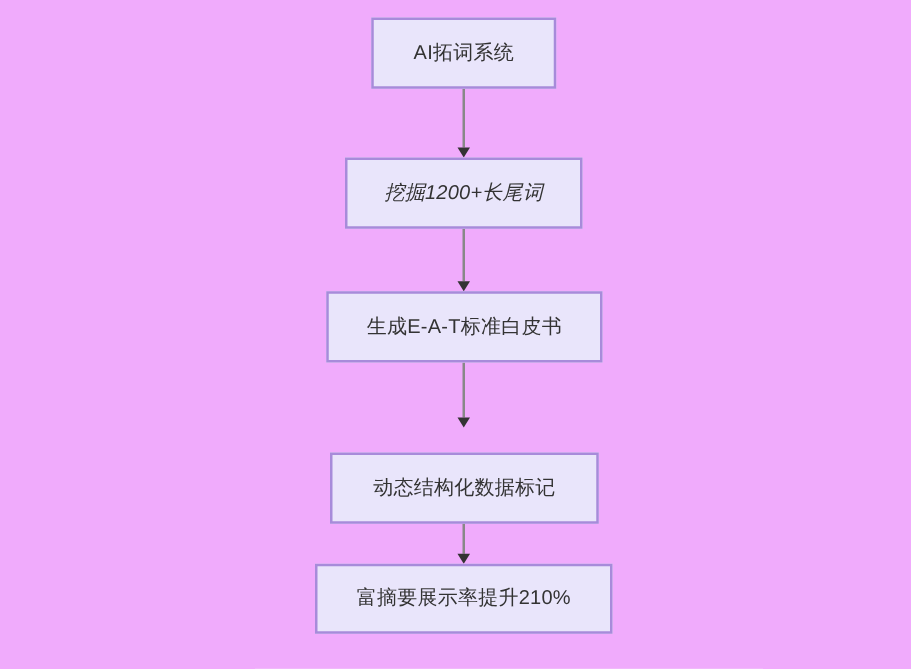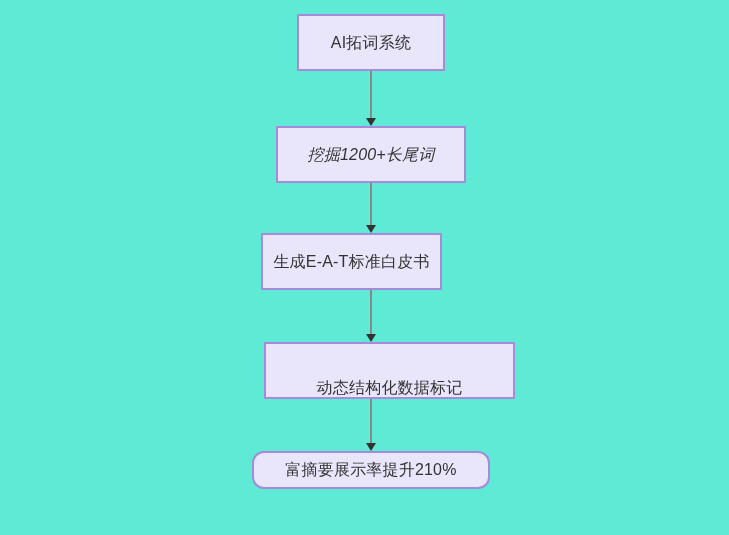--- a/index.html
+++ b/index.html
@@ -10,21 +10,21 @@
     width: 729px;
     height: 535px;
     background: #f8f8f8;
     font-family: "Liberation Sans", "DejaVu Sans", sans-serif;
     overflow: hidden;
   }
   #flowchart-canvas {
     position: relative;
     width: 729px;
     height: 535px;
-    background: #5eead4;
+    background: #f0abfc;
   }
   .node {
     position: absolute;
     box-sizing: border-box;
     background: #e9e5fb;
     border: 2px solid #a78bda;
     display: flex;
     align-items: center;
     justify-content: center;
     z-index: 2;
@@ -74,35 +74,35 @@
 
   <div class="node" style="left:276px; top:126px; width:190px; height:57px;font-style:italic;">
     <span class="node-label">挖掘1200+长尾词</span>
   </div>
 
   <div class="edge" style="left:370px; top:183px; width:2px; height:50px;">
     <div class="edge-line" style="height:42px;"></div>
     <div class="edge-arrow" style="top:42px;"></div>
   </div>
 
-  <div class="node" style="left:261px; top:233px; width:181px; height:57px;">
+  <div class="node" style="left:261px; top:233px; width:221px; height:57px;">
     <span class="node-label">生成E-A-T标准白皮书</span>
   </div>
 
   <div class="edge" style="left:370px; top:290px; width:2px; height:52px;">
     <div class="edge-line" style="height:44px;"></div>
     <div class="edge-arrow" style="top:44px;"></div>
   </div>
 
-  <div class="node" style="left:264px; top:342px; width:251px; height:57px;align-items:flex-end;">
+  <div class="node" style="left:264px; top:362px; width:215px; height:57px;">
     <span class="node-label">动态结构化数据标记</span>
   </div>
 
   <div class="edge" style="left:370px; top:399px; width:2px; height:52px;">
     <div class="edge-line" style="height:44px;"></div>
     <div class="edge-arrow" style="top:44px;"></div>
   </div>
 
-  <div class="node" style="left:252px; top:451px; width:238px; height:38px;border-radius:12px;">
+  <div class="node" style="left:252px; top:451px; width:238px; height:56px;">
     <span class="node-label">富摘要展示率提升210%</span>
   </div>
 
 </div>
 
 </body></html>

